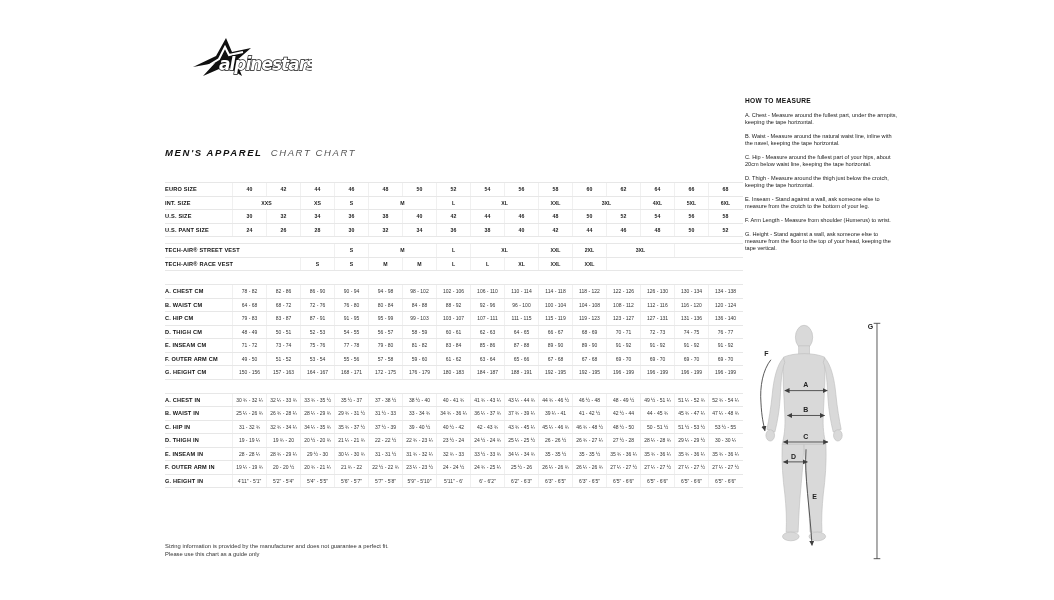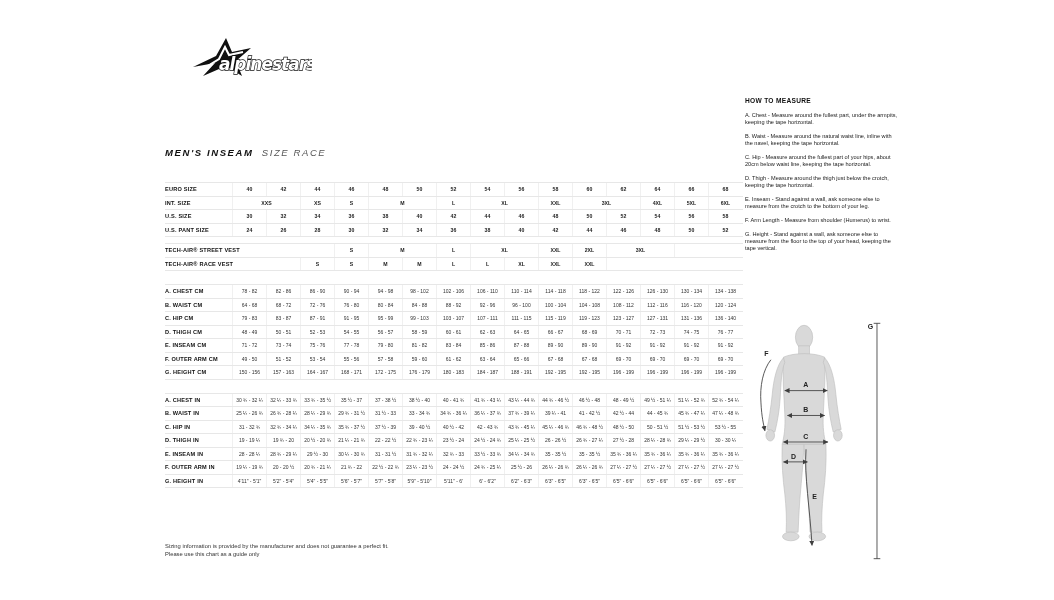--- a/index.html
+++ b/index.html
@@ -37,22 +37,22 @@
 
 <div class="page">
 
   <svg class="logo" viewBox="0 0 244 100">
     <path d="M6 66 L52 44 L72 8 L84 36 L122 28 L92 54 L104 84 L72 64 L26 84 L50 58 Z" fill="#101010"></path>
     <path d="M22 72 L58 50 L70 26 L78 42 L106 36" fill="none" stroke="#ffffff" stroke-width="4"></path>
     <text x="58" y="72" font-family="DejaVu Sans, sans-serif" font-style="italic" font-weight="bold" font-size="34" letter-spacing="-2" fill="#ffffff" stroke="#101010" stroke-width="2.6" paint-order="stroke">alpinestars</text>
   </svg>
 
   <div class="title">
-    <span class="t1">MEN'S INSEAM</span>
-    <span class="t2">SIZE RACE</span>
+    <span class="t1">MEN'S APPAREL</span>
+    <span class="t2">CHART CHART</span>
   </div>
 
   <div class="sizetable">
       <div class="tsec" style="margin-top: 0px;">
         <div class="trow bold">
           <div class="tlabel">EURO SIZE</div>
           <div class="tcell" style="width: 33px;">40</div>
           <div class="tcell" style="width: 33px;">42</div>
           <div class="tcell" style="width: 33px;">44</div>
           <div class="tcell" style="width: 33px;">46</div>

